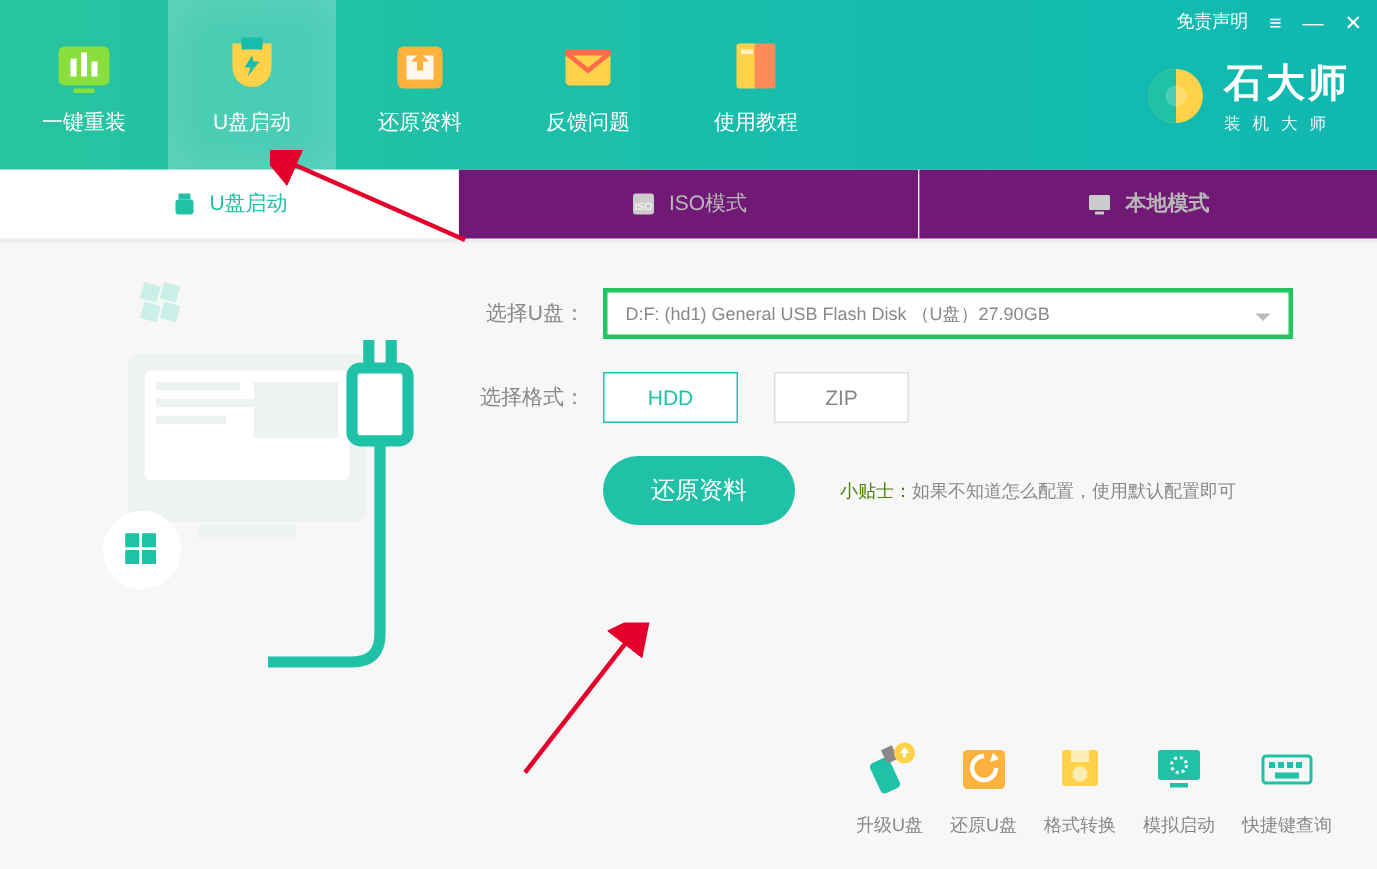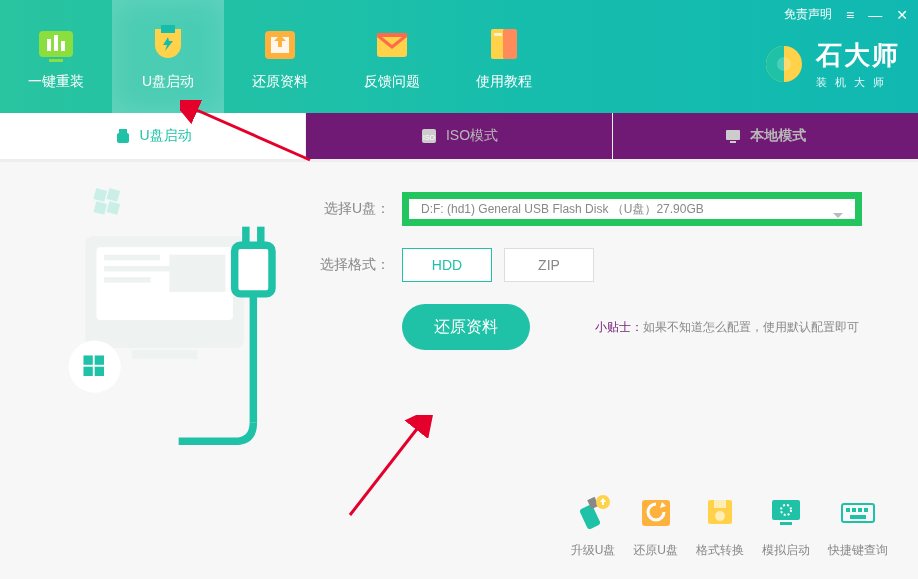--- a/index.html
+++ b/index.html
@@ -22,30 +22,30 @@
   .tabs { display: flex; height: 46px; background: #fff; }
   .tab { flex: 1; display: flex; align-items: center; justify-content: center; gap: 8px; font-size: 14px; cursor: pointer; border-right: 1px solid #eee; }
   .tab:last-child { border-right: none; font-weight: bold; }
   .tab.active { color: #1fc2a7; }
   .tab.inactive { background: #701a75; color: #b8b8b8; }
   .below-tabs { height: 3px; background: #eee; }
 
   .content { position: relative; padding: 30px 40px 20px 320px; }
   .row { display: flex; align-items: center; margin-bottom: 22px; }
   .row-label { width: 70px; font-size: 14px; color: #888; text-align: right; margin-right: 12px; }
-  .select { flex: 1; max-width: 460px; height: 34px; border: 7px solid #22c55e; display: flex; align-items: center; padding: 0 12px; font-size: 12px; color: #888; font-family: "Courier New", monospace; background: #fff; cursor: pointer; position: relative; }
+  .select { flex: 1; max-width: 460px; height: 34px; border: 3px solid #22c55e; display: flex; align-items: center; padding: 0 12px; font-size: 12px; color: #888; font-family: "Courier New", monospace; background: #fff; cursor: pointer; position: relative; }
   .select::after { content: ""; position: absolute; right: 12px; top: 14px; border: 5px solid transparent; border-top-color: #bbb; }
-  .opts { display: flex; gap: 12px; }
+  .opts { display: flex; gap: 24px; }
   .opt { width: 90px; height: 34px; border: 1px solid #ddd; display: flex; align-items: center; justify-content: center; font-size: 14px; color: #888; cursor: pointer; background: #fff; }
   .opt.selected { border-color: #1fc2a7; color: #1fc2a7; }
 
   .action-row { display: flex; align-items: center; margin-top: 10px; margin-left: 82px; gap: 30px; }
   .start-btn { width: 128px; height: 46px; border-radius: 23px; background: #1fc2a7; color: #fff; font-size: 16px; display: flex; align-items: center; justify-content: center; cursor: pointer; border: none; }
   .tip { font-size: 12px; }
-  .tip-label { color: #701a75; margin-left: 35px; }
+  .tip-label { color: #4d7c0f; }
   .tip-text { color: #888; }
 
   .bottom-tools { position: absolute; bottom: 20px; right: 30px; display: flex; gap: 18px; }
   .tool { display: flex; flex-direction: column; align-items: center; gap: 8px; font-size: 12px; color: #888; cursor: pointer; }
   .tool-icon { width: 44px; height: 44px; border-radius: 4px; display: flex; align-items: center; justify-content: center; }
 
   .illustration { position: absolute; left: 30px; top: 180px; width: 260px; height: 280px; pointer-events: none; }
 
   .arrow { position: absolute; pointer-events: none; }
 </style>

